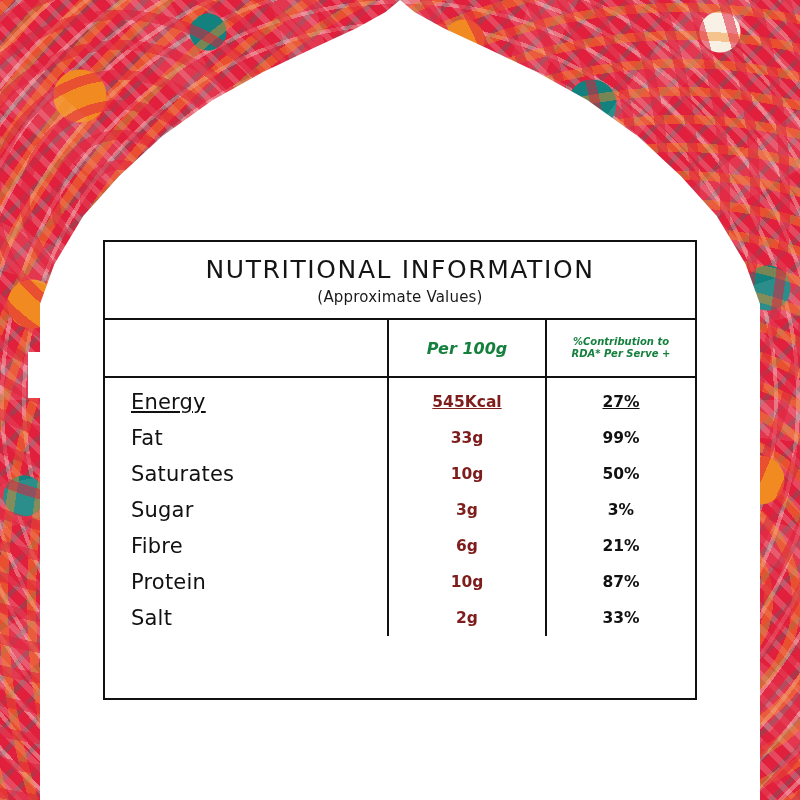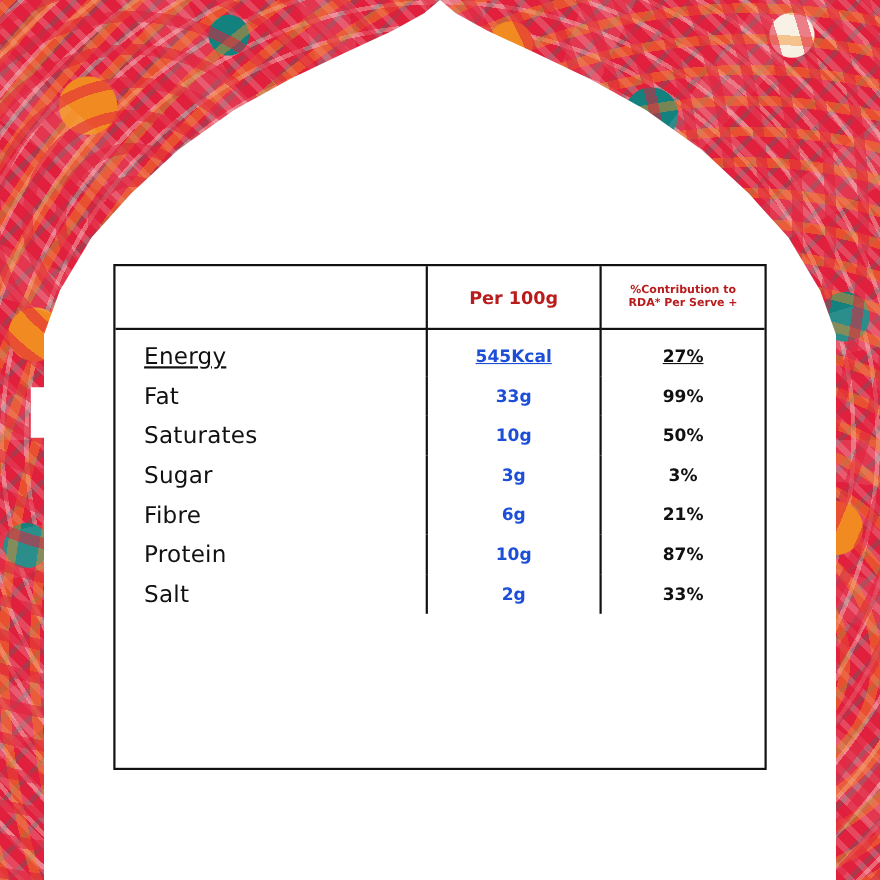--- a/index.html
+++ b/index.html
@@ -129,22 +129,23 @@
   table.nutri col.c-name { width: 283px; }
   table.nutri col.c-per  { width: 158px; }
   table.nutri col.c-rda  { width: 149px; }
 
   thead th {
     height: 56px;
     border-bottom: 2px solid #111111;
     vertical-align: middle;
     font-weight: 700;
     font-size: 16px;
-    color: #b91c1c;
+    color: #15803d;
     padding: 0;
+    font-style: italic;
   }
   thead th.h-name { border-right: 2px solid #111111; }
   thead th.h-per  { border-right: 2px solid #111111; }
   thead th.h-rda {
     font-size: 10px;
     line-height: 1.25;
     font-weight: 700;
   }
 
   tbody td {
@@ -158,41 +159,45 @@
     font-weight: 400;
     color: #111111;
     padding-left: 26px;
     letter-spacing: 0.2px;
   }
   tbody td.t-per {
     border-right: 2px solid #111111;
     text-align: center;
     font-size: 15.5px;
     font-weight: 700;
-    color: #1d4ed8;
+    color: #7f1d1d;
   }
   tbody td.t-rda {
     text-align: center;
     font-size: 15.5px;
     font-weight: 700;
     color: #111111;
   }
   tbody tr:first-child td { padding-top: 6px; text-decoration: underline; }
 </style>
 </head>
 <body>
 
 <div id="page">
 
   <div class="pattern-layer"></div>
   <div class="arch"></div>
   <div class="arch-notch"></div>
 
   <div class="nutrition-card">
 
+    <div class="title-block">
+      <div class="title-main">NUTRITIONAL INFORMATION</div>
+      <div class="title-sub">(Approximate Values)</div>
+    </div>
 
     <table class="nutri">
       <colgroup>
         <col class="c-name">
         <col class="c-per">
         <col class="c-rda">
       </colgroup>
       <thead>
         <tr>
           <th class="h-name"></th>

